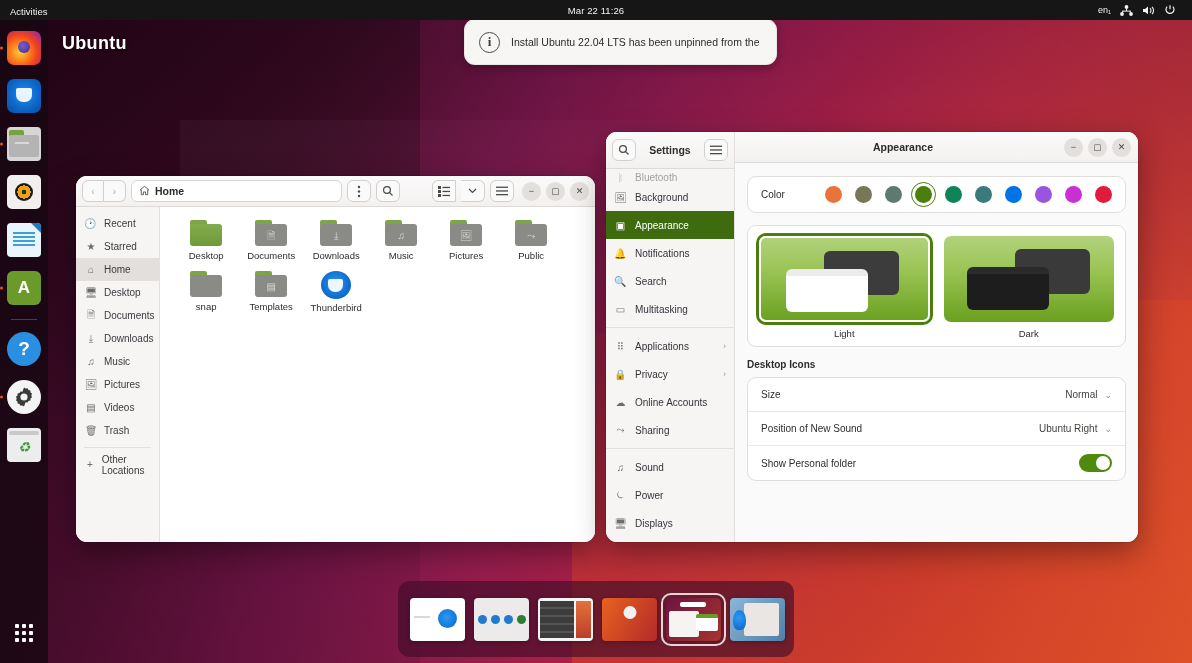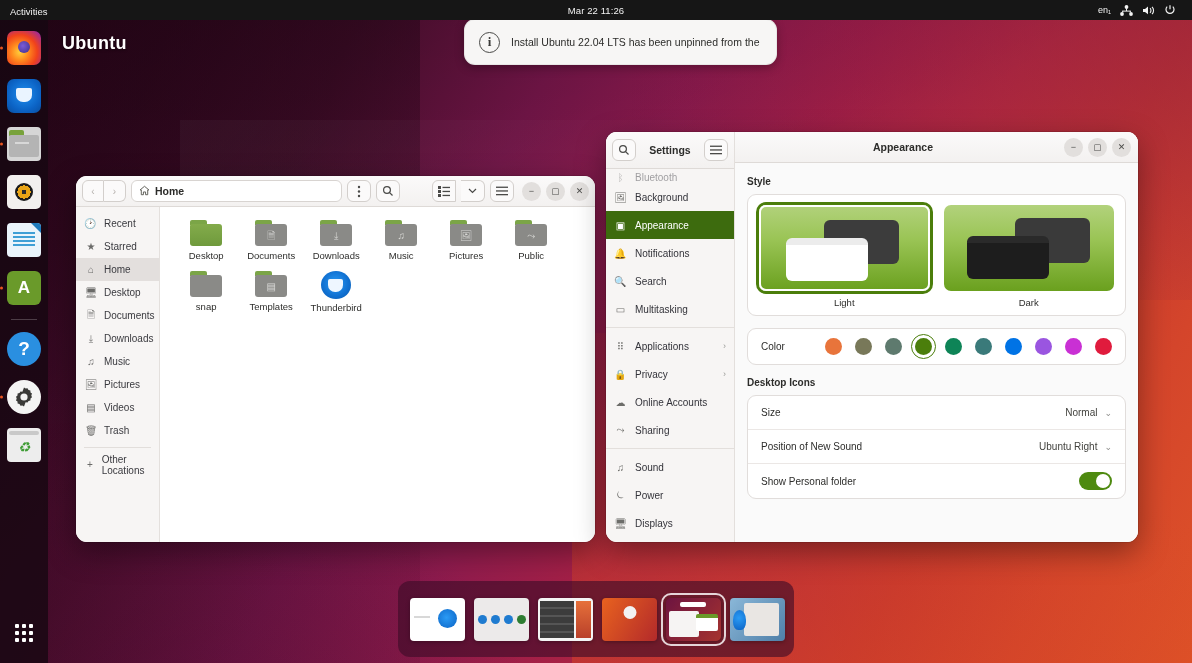--- a/index.html
+++ b/index.html
@@ -704,51 +704,50 @@
     <div class="right">
       <div class="rhead">
         <div class="rttl">Appearance</div>
         <div style="display:flex;gap:5px">
           <div class="hb-btn">−</div>
           <div class="hb-btn">▢</div>
           <div class="hb-btn">✕</div>
         </div>
       </div>
       <div class="rbody">
-        <div class="sec-title">Style</div>
-        <div class="card style-card">
-          <div class="style-opt sel">
-            <div class="thumb">
-              <i class="w-back"></i>
-                <i class="w-front"></i>
-            </div>
-            <div class="style-lab">Light</div>
-          </div>
-          <div class="style-opt">
-            <div class="thumb dark">
-              <i class="w-back"></i>
-                <i class="w-front"></i>
-            </div>
-            <div class="style-lab">Dark</div>
-          </div>
-        </div>
-
         <div class="card color-row">
           <div class="lbl">Color</div>
           <div class="swatches">
             <div class="sw" style="background:#e8743b"></div>
             <div class="sw" style="background:#787859"></div>
             <div class="sw" style="background:#5e7a6e"></div>
             <div class="sw sel" style="background:#4b7e0b"></div>
             <div class="sw" style="background:#0e8457"></div>
             <div class="sw" style="background:#3a7a7a"></div>
             <div class="sw" style="background:#0073e5"></div>
             <div class="sw" style="background:#9a55e0"></div>
             <div class="sw" style="background:#c930d4"></div>
             <div class="sw" style="background:#e01b3d"></div>
+          </div>
+        </div>
+
+        <div class="card style-card">
+          <div class="style-opt sel">
+            <div class="thumb">
+              <i class="w-back"></i>
+                <i class="w-front"></i>
+            </div>
+            <div class="style-lab">Light</div>
+          </div>
+          <div class="style-opt">
+            <div class="thumb dark">
+              <i class="w-back"></i>
+                <i class="w-front"></i>
+            </div>
+            <div class="style-lab">Dark</div>
           </div>
         </div>
 
         <div class="sec-title">Desktop Icons</div>
         <div class="card">
           <div class="row">
             <span>Size</span>
             <span class="rv">
               <span>Normal</span>
               <span class="cv">⌄</span>

